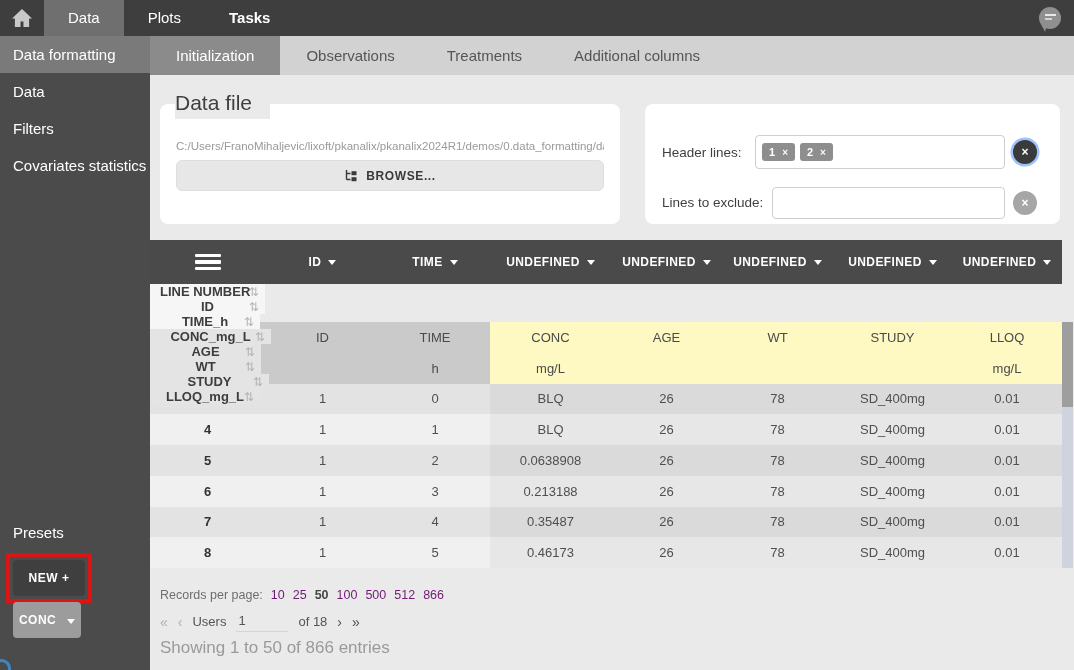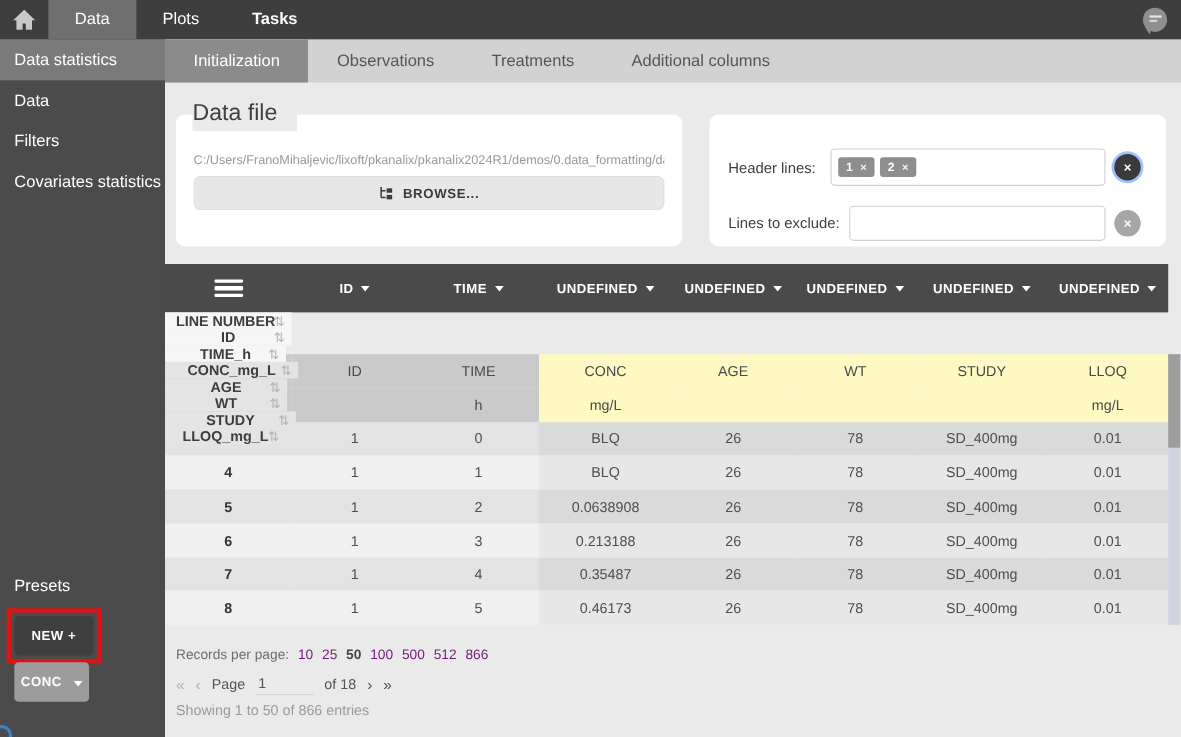--- a/index.html
+++ b/index.html
@@ -82,21 +82,21 @@
   .scroll-thumb { position:absolute; left:0; top:0; width:11px; height:85px; background:#9e9e9e; cursor:grab; }
 
   
   .records-line { position:absolute; left:10px; top:552px; font-size:12.5px; color:#6e6e6e; display:flex; gap:8px; align-items:baseline; }
   .psize { color:#701a75; cursor:pointer; }
   .psize.sel { color:#444; font-weight:bold; }
   .page-line { position:absolute; left:10px; top:575px; display:flex; align-items:center; gap:10px; font-size:13px; color:#555; }
   .pg-arrow { font-size:14px; cursor:pointer; color:#4f4f4f; }
   .pg-arrow.dim { color:#b0b0b0; }
   .page-input { width:52px; border:none; border-bottom:1px solid #d5d5d5; background:transparent; font-family:"Liberation Sans",sans-serif; font-size:13px; color:#555; padding:2px 2px 3px 2px; }
-  .showing-line { position:absolute; left:10px; top:602px; font-size:13px; color:#9a9a9a; }
+  .showing-line { position:absolute; left:10px; top:602px; font-size:17px; color:#9a9a9a; }
 </style>
 </head>
 <body>
 
 <div class="root">
 
   <div class="topbar">
     <div class="home-btn">
       <svg width="22" height="20" viewBox="0 0 24 22">
           <path d="M12 1 1 11.5h3.2V21h6.2v-6.2h3.2V21h6.2v-9.5H23z" fill="#c9c9c9"></path>
@@ -106,21 +106,21 @@
     <div class="top-tab">Plots</div>
     <div class="top-tab boldtab">Tasks</div>
     <div class="chat">
         <div class="l1"></div>
         <div class="l2"></div>
         <div class="tail"></div>
       </div>
   </div>
 
   <div class="sidebar">
-    <div class="side-item active">Data statistics</div>
+    <div class="side-item active">Data formatting</div>
     <div class="side-item">Data</div>
     <div class="side-item">Filters</div>
     <div class="side-item">Covariates statistics</div>
 
     <div class="presets-label">Presets</div>
     <button class="new-btn"><span>NEW</span> +</button>
     <div class="red-box"></div>
     <button class="apply-btn"><span>CONC</span> <span class="caret"></span></button>
     <div class="blue-arc"></div>
   </div>
@@ -333,21 +333,21 @@
           <span class="psize sel">50</span>
           <span class="psize">100</span>
           <span class="psize">500</span>
           <span class="psize">512</span>
           <span class="psize">866</span>
         </span>
     </div>
     <div class="page-line">
       <span class="pg-arrow dim">«</span>
       <span class="pg-arrow dim">‹</span>
-      <span>Page</span>
+      <span>Users</span>
       <input class="page-input" value="1" style="">
       <span>of 18</span>
       <span class="pg-arrow">›</span>
       <span class="pg-arrow">»</span>
     </div>
     <div class="showing-line">Showing 1 to 50 of 866 entries</div>
 
   </div>
 </div>
 

